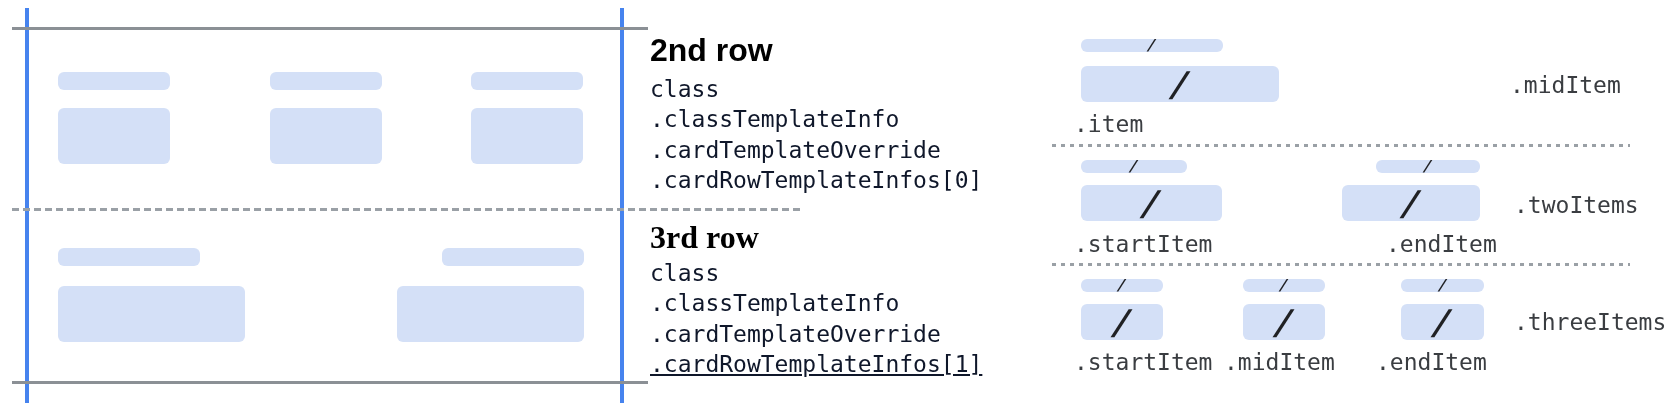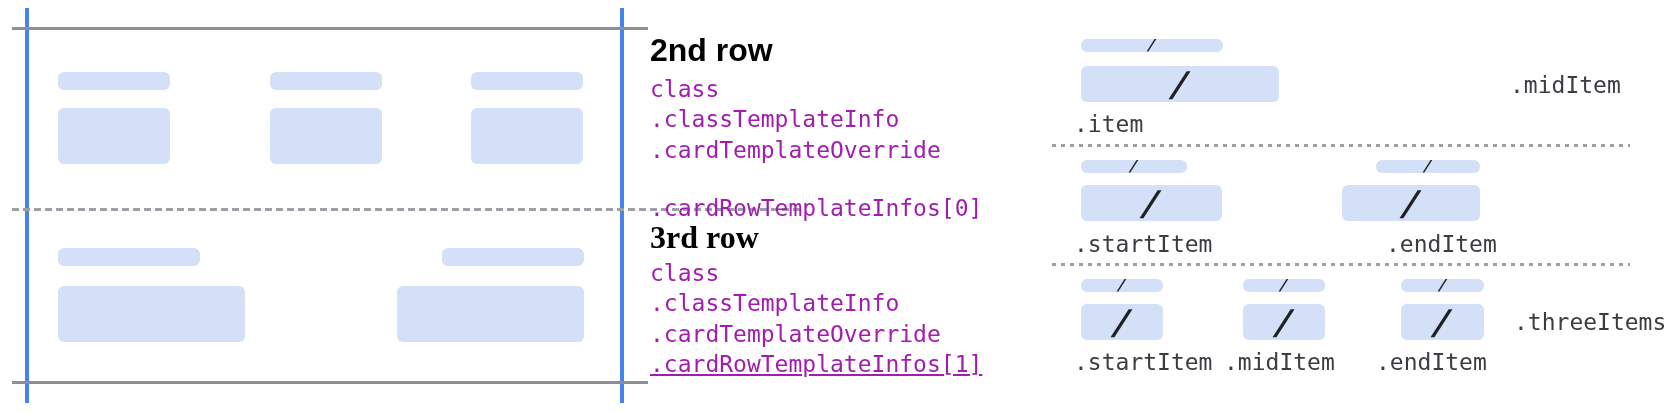--- a/index.html
+++ b/index.html
@@ -17,21 +17,21 @@
   
   .bar{position:absolute;background:#d4e0f7;border-radius:6px;}
   .slashed{display:flex;align-items:center;justify-content:center;}
   .slash{font-family:"DejaVu Sans",sans-serif;font-style:italic;font-weight:700;
     color:#202124;line-height:1;transform:skewX(-8deg);}
   .slash.sm{font-size:15px;}
   .slash.lg{font-size:34px;}
   
   .row-heading{position:absolute;font-weight:700;font-size:32px;color:#000000;line-height:1;}
   .code{position:absolute;font-family:"DejaVu Sans Mono","Liberation Mono",monospace;
-    font-size:23px;color:#a21caf;line-height:30.5px;white-space:pre;}
+    font-size:23px;color:#0f172a;line-height:30.5px;white-space:pre;}
   .mono-label{position:absolute;font-family:"DejaVu Sans Mono","Liberation Mono",monospace;
     font-size:23px;color:#3a3d41;line-height:1;white-space:pre;}
 </style>
 </head>
 <body>
 
 <div class="stage">
 
   <div class="vline" style="left:25px;top:8px;height:395px;"></div>
   <div class="vline" style="left:620px;top:8px;height:395px;"></div>
@@ -48,21 +48,21 @@
 
   <div class="bar" style="left:58px;top:248px;width:142px;height:18px;"></div>
   <div class="bar" style="left:58px;top:286px;width:187px;height:56px;"></div>
   <div class="bar" style="left:442px;top:248px;width:142px;height:18px;"></div>
   <div class="bar" style="left:397px;top:286px;width:187px;height:56px;"></div>
 
   <div class="row-heading" style="left:650px;top:34px;">2nd row</div>
   <div class="code" style="left:650px;top:74px;">class</div>
   <div class="code" style="left:650px;top:104px;">.classTemplateInfo</div>
   <div class="code" style="left:650px;top:135px;">.cardTemplateOverride</div>
-  <div class="code" style="left:650px;top:165px;margin-top:28px;">.cardRowTemplateInfos[0]</div>
+  <div class="code" style="left:650px;top:165px;">.cardRowTemplateInfos[0]</div>
 
   <div class="row-heading" style="left:650px;top:221px;font-family:Liberation Serif, serif;">3rd row</div>
   <div class="code" style="left:650px;top:258px;">class</div>
   <div class="code" style="left:650px;top:288px;">.classTemplateInfo</div>
   <div class="code" style="left:650px;top:319px;">.cardTemplateOverride</div>
   <div class="code" style="left:650px;top:349px;text-decoration:underline;">.cardRowTemplateInfos[1]</div>
 
   <div class="bar slashed" style="left:1081px;top:39px;width:142px;height:13px;">
     <span class="slash sm">/</span>
   </div>
@@ -81,20 +81,21 @@
     <span class="slash lg">/</span>
   </div>
   <div class="bar slashed" style="left:1376px;top:160px;width:104px;height:13px;">
     <span class="slash sm">/</span>
   </div>
   <div class="bar slashed" style="left:1342px;top:185px;width:138px;height:36px;">
     <span class="slash lg">/</span>
   </div>
   <div class="mono-label" style="left:1074px;top:233px;">.startItem</div>
   <div class="mono-label" style="left:1386px;top:233px;">.endItem</div>
+  <div class="mono-label" style="left:1514px;top:194px;">.twoItems</div>
 
   <div class="dash-short" style="left:1052px;top:263px;width:578px;"></div>
 
   <div class="bar slashed" style="left:1081px;top:279px;width:82px;height:13px;">
     <span class="slash sm">/</span>
   </div>
   <div class="bar slashed" style="left:1081px;top:304px;width:82px;height:36px;">
     <span class="slash lg">/</span>
   </div>
   <div class="bar slashed" style="left:1243px;top:279px;width:82px;height:13px;">

